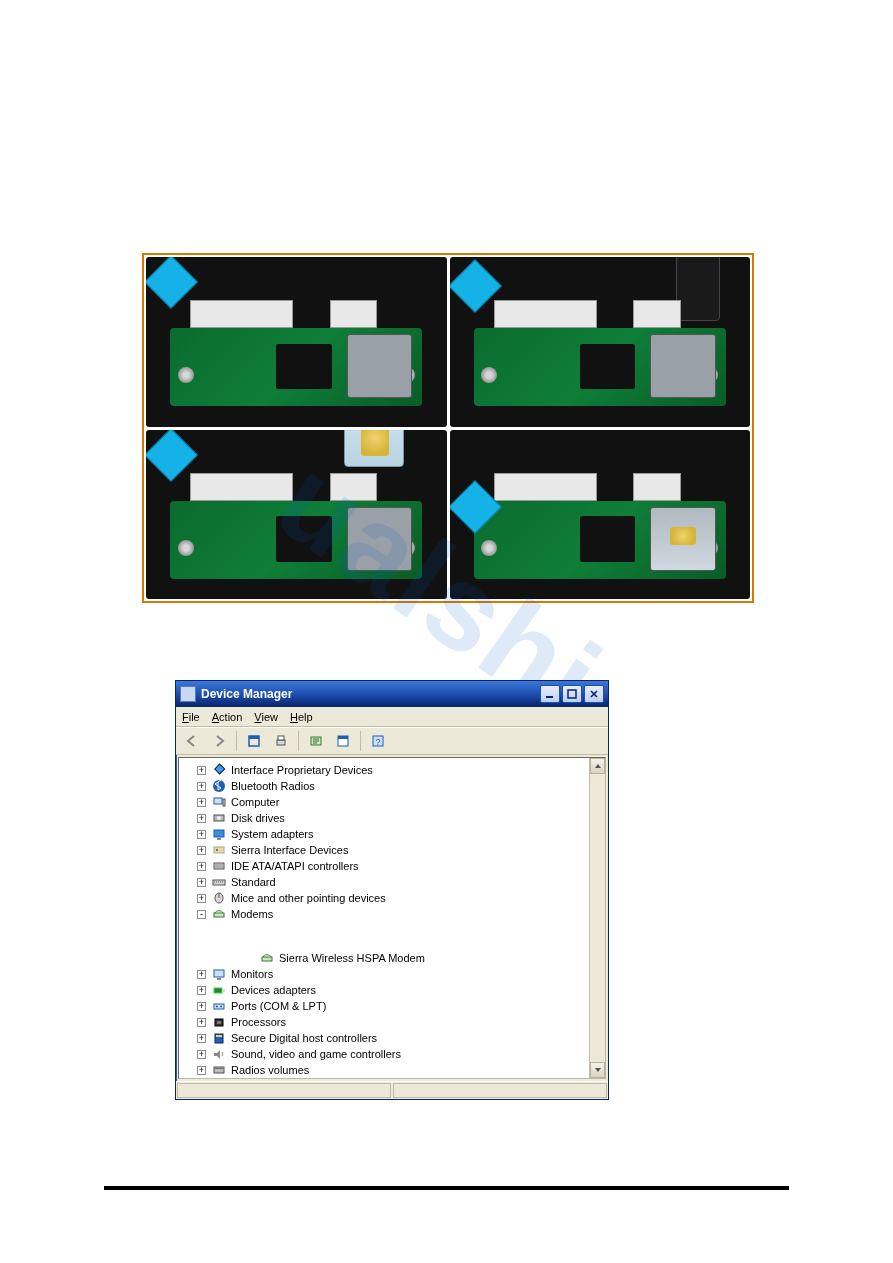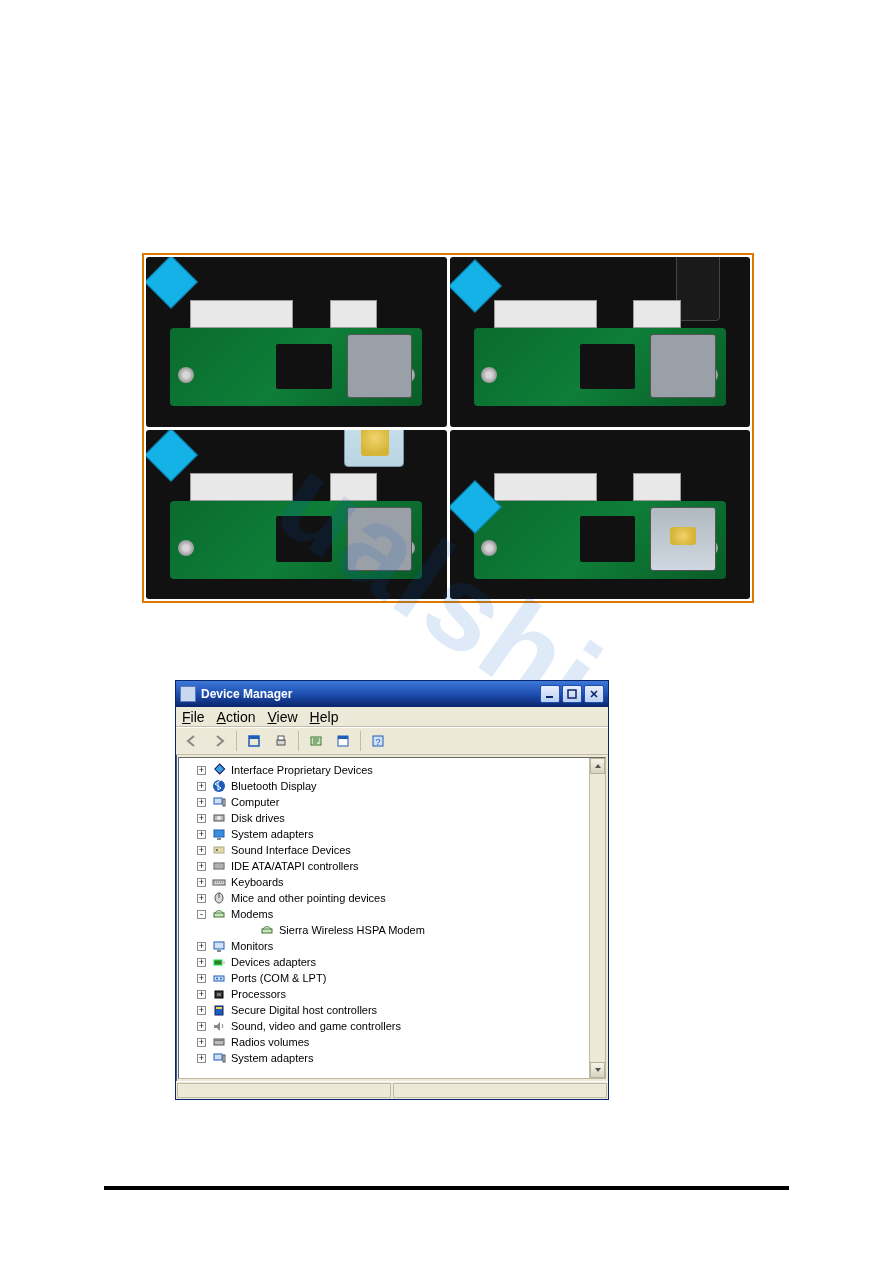--- a/index.html
+++ b/index.html
@@ -197,21 +197,21 @@
 .menubar {
   height: 20px;
   background: #ece9d8;
   display: flex;
   align-items: center;
   padding: 0 6px;
   gap: 12px;
   border-bottom: 1px solid #c0bca8;
 }
 .menuitem {
-  font-size: 14px;
+  font-size: 11px;
   color: #000;
   cursor: default;
 }
 .menuitem .ul { text-decoration: underline; }
 
 .toolbar {
   height: 28px;
   background: #ece9d8;
   display: flex;
   align-items: center;
@@ -284,21 +284,21 @@
   font-family: Arial;
 }
 .tree li .icon {
   position: absolute;
   left: 14px;
   top: 1px;
   width: 16px;
   height: 14px;
 }
 .tree .sub { padding-left: 36px; list-style:none; }
-.tree .sub li { padding-left: 46px; }
+.tree .sub li { padding-left: 46px; margin-top: 28px; }
 .tree .sub li .icon { left: 26px; }
 
 .statusbar {
   height: 18px;
   background: #ece9d8;
   border-top: 1px solid #fff;
   display: flex;
 }
 .statusbar .panel {
   flex: 1;
@@ -453,21 +453,21 @@
           <span>Interface Proprietary Devices</span>
         </li>
         <li>
           <span class="exp">+</span>
           <span class="icon">
             <svg width="16" height="14" viewBox="0 0 16 14">
               <circle cx="8" cy="7" r="6" fill="#1e5db8"></circle>
               <path d="M7 3v8l3-2-6-4 6-4-3-2" stroke="#fff" stroke-width="1" fill="none"></path>
             </svg>
           </span>
-          <span>Bluetooth Display</span>
+          <span>Bluetooth Radios</span>
         </li>
         <li>
           <span class="exp">+</span>
           <span class="icon">
             <svg width="16" height="14" viewBox="0 0 16 14">
               <rect x="3" y="3" width="8" height="6" fill="#cfe0f5" stroke="#1e5db8"></rect>
               <rect x="12" y="4" width="2" height="7" fill="#d7d7d7" stroke="#555"></rect>
             </svg>
           </span>
           <span>Computer</span>
@@ -493,41 +493,41 @@
           <span>System adapters</span>
         </li>
         <li>
           <span class="exp">+</span>
           <span class="icon">
             <svg width="16" height="14" viewBox="0 0 16 14">
               <rect x="3" y="4" width="10" height="6" fill="#e6d9a8" stroke="#aa8"></rect>
               <circle cx="6" cy="7" r="1" fill="#555"></circle>
             </svg>
           </span>
-          <span>Sound Interface Devices</span>
+          <span>Sierra Interface Devices</span>
         </li>
         <li>
           <span class="exp">+</span>
           <span class="icon">
             <svg width="16" height="14" viewBox="0 0 16 14">
               <rect x="3" y="4" width="10" height="6" fill="#d7d7d7" stroke="#555"></rect>
               <path d="M4 6h8M4 8h8" stroke="#888"></path>
             </svg>
           </span>
           <span>IDE ATA/ATAPI controllers</span>
         </li>
         <li>
           <span class="exp">+</span>
           <span class="icon">
             <svg width="16" height="14" viewBox="0 0 16 14">
               <rect x="2" y="5" width="12" height="5" fill="#d7d7d7" stroke="#555"></rect>
               <path d="M3 7h1M5 7h1M7 7h1M9 7h1M11 7h1" stroke="#555"></path>
             </svg>
           </span>
-          <span>Keyboards</span>
+          <span>Standard</span>
         </li>
         <li>
           <span class="exp">+</span>
           <span class="icon">
             <svg width="16" height="14" viewBox="0 0 16 14">
               <ellipse cx="8" cy="7" rx="4" ry="5" fill="#d7d7d7" stroke="#555"></ellipse>
               <path d="M8 2v5" stroke="#555"></path>
             </svg>
           </span>
           <span>Mice and other pointing devices</span>

